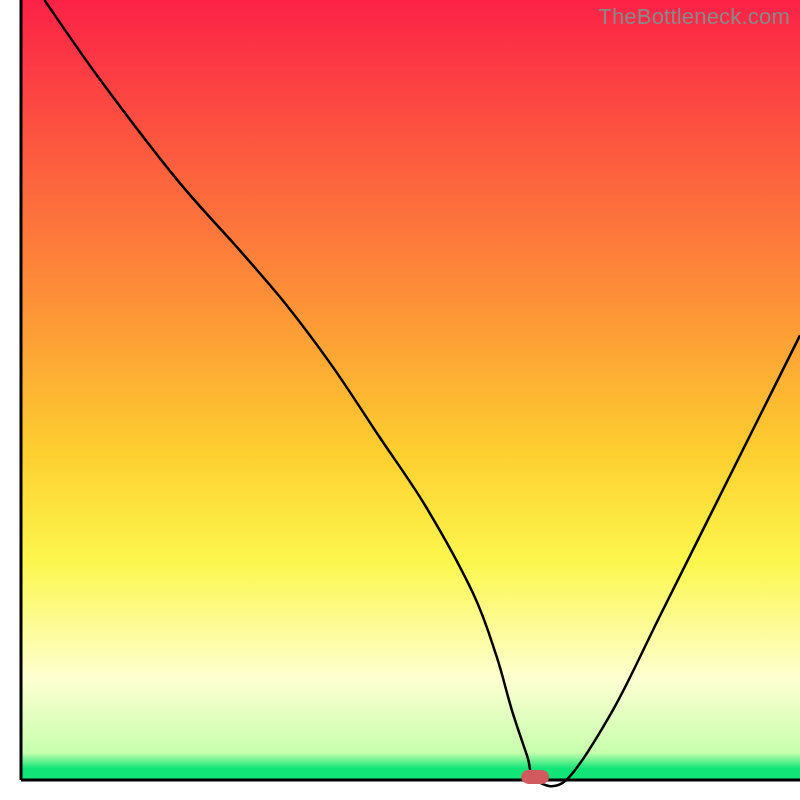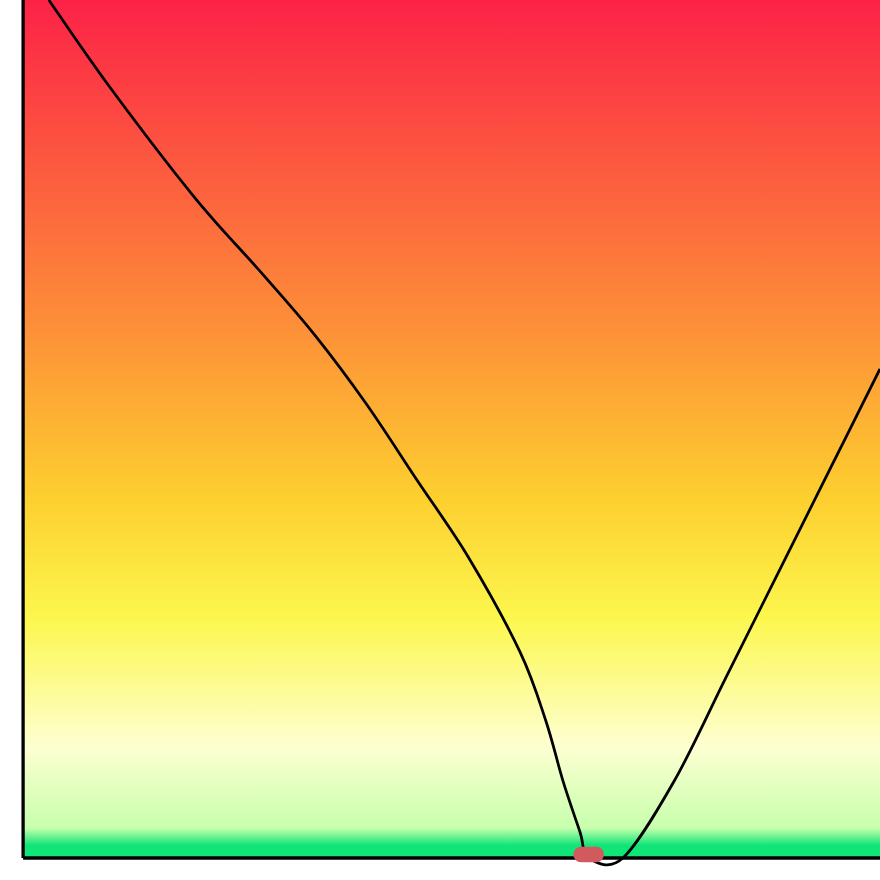--- a/index.html
+++ b/index.html
@@ -27,20 +27,21 @@
   }
   svg.chart {
     position: absolute;
     inset: 0;
   }
 </style>
 </head>
 <body>
 
 <div class="chart-wrap">
+  <div class="watermark">TheBottleneck.com</div>
 
   <svg class="chart" viewBox="0 0 800 800">
     <defs>
       <linearGradient id="bg-grad" x1="0" y1="0" x2="0" y2="1">
           <stop offset="0%" stop-color="#fc2247"></stop>
           <stop offset="38%" stop-color="#fd8f38"></stop>
           <stop offset="57.99999999999999%" stop-color="#fdcf2f"></stop>
           <stop offset="72%" stop-color="#fcf74d"></stop>
           <stop offset="87%" stop-color="#feffd1"></stop>
           <stop offset="96.5%" stop-color="#c7ffad"></stop>

